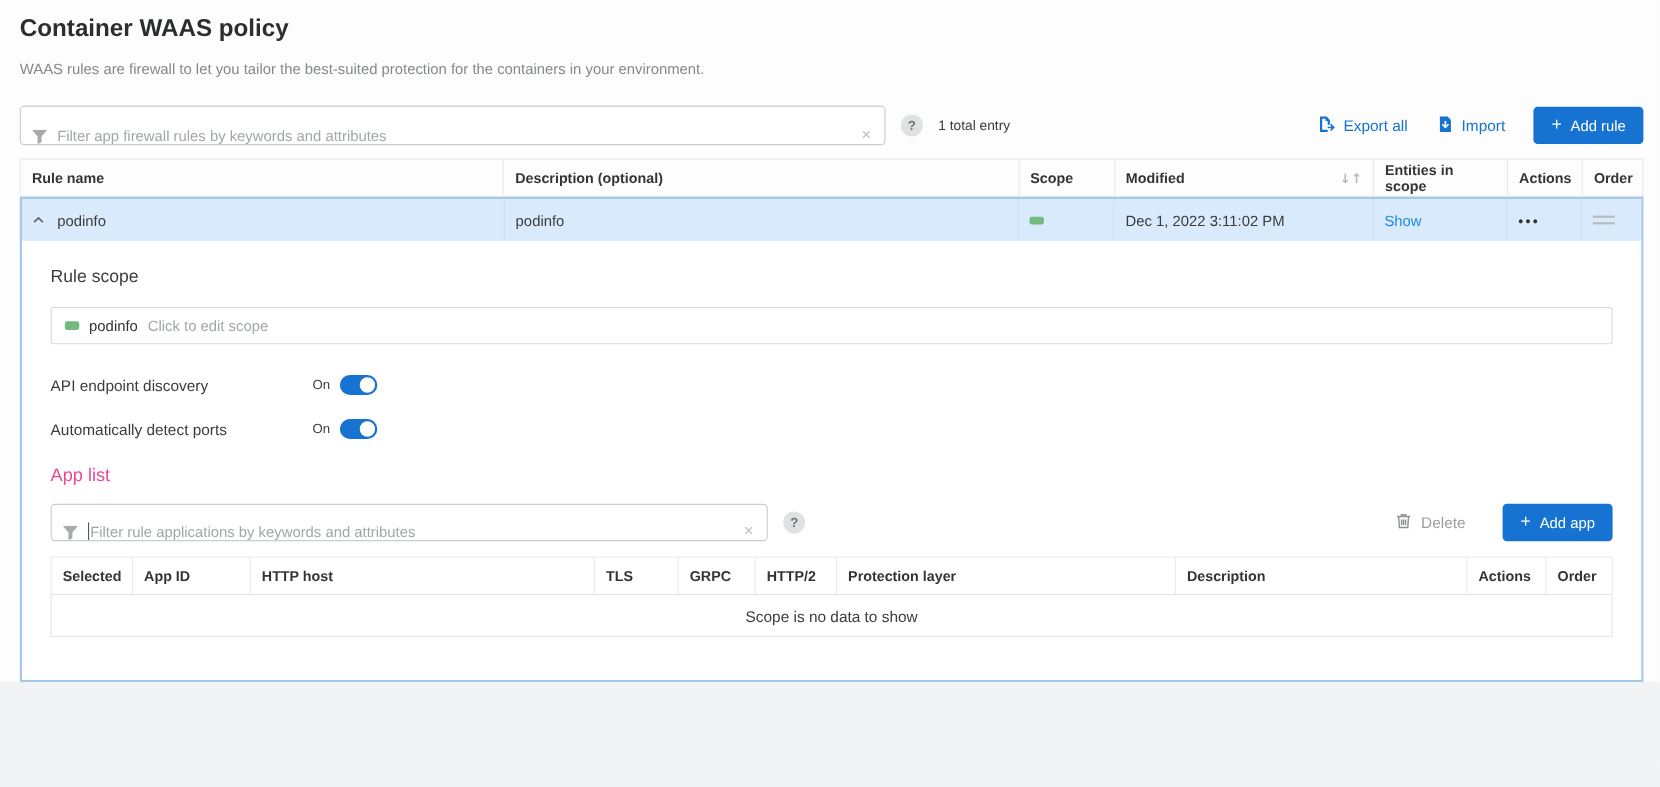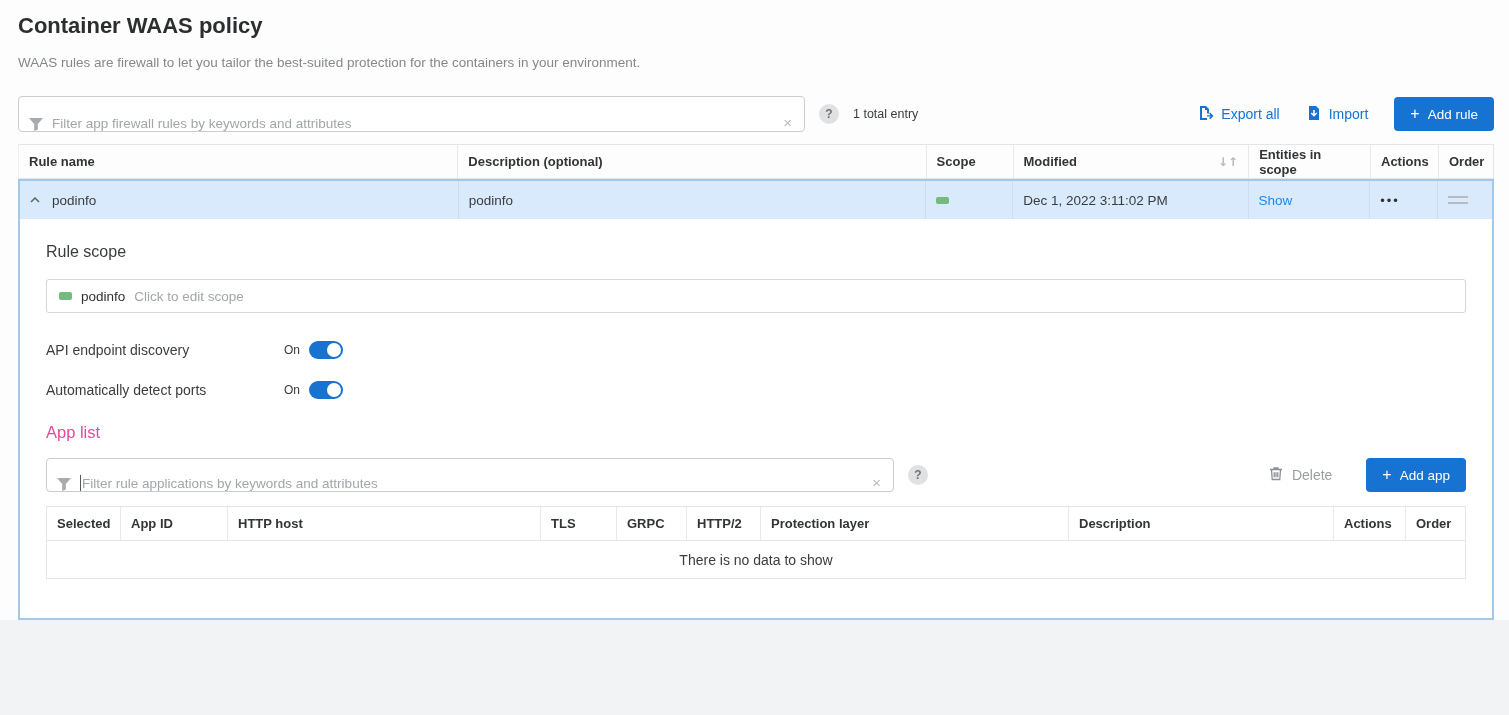--- a/index.html
+++ b/index.html
@@ -100,21 +100,21 @@
     width: 34px; height: 18px; border-radius: 9px; background: #1673d1;
     position: relative; cursor: pointer; flex: 0 0 auto;
   }
   .toggle .knob {
     position: absolute; right: 2px; top: 2px; width: 14px; height: 14px;
     border-radius: 50%; background: #fff;
   }
 
   .applist-heading { padding-top: 24px; font-size: 16.5px; color: #ec4899; }
   .app-toolbar { margin-top: 16px; display: flex; align-items: center; }
-  .app-filter { width: 848px; height: 34px; }
+  .app-filter { width: 652px; height: 34px; }
   .text-cursor { width: 1px; height: 16px; background: #55585b; margin-right: 1px; }
   .disabled-btn {
     display: inline-flex; align-items: center; gap: 9px; color: #9a9da1;
     font-size: 14px; background: none; border: none; font-family: inherit; margin-right: 34px;
   }
 
   
   .apps-table { margin-top: 14px; border: 1px solid #e3e5e8; }
   .apps-table .thead { border: none; border-bottom: 1px solid #e3e5e8; height: 34px; background: #fff; }
   .at-c1 { width: 74px; } .at-c2 { width: 107px; } .at-c3 { width: 313px; }
@@ -272,19 +272,19 @@
             <div class="th at-c2">App ID</div>
             <div class="th at-c3">HTTP host</div>
             <div class="th at-c4">TLS</div>
             <div class="th at-c5">GRPC</div>
             <div class="th at-c6">HTTP/2</div>
             <div class="th at-c7">Protection layer</div>
             <div class="th at-c8">Description</div>
             <div class="th at-c9">Actions</div>
             <div class="th at-c10">Order</div>
           </div>
-          <div class="empty-row">There is no data to show</div>
+          <div class="empty-row">Scope is no data to show</div>
         </div>
 
       </div>
     </div>
   </div>
 </div>
 
 </body></html>

